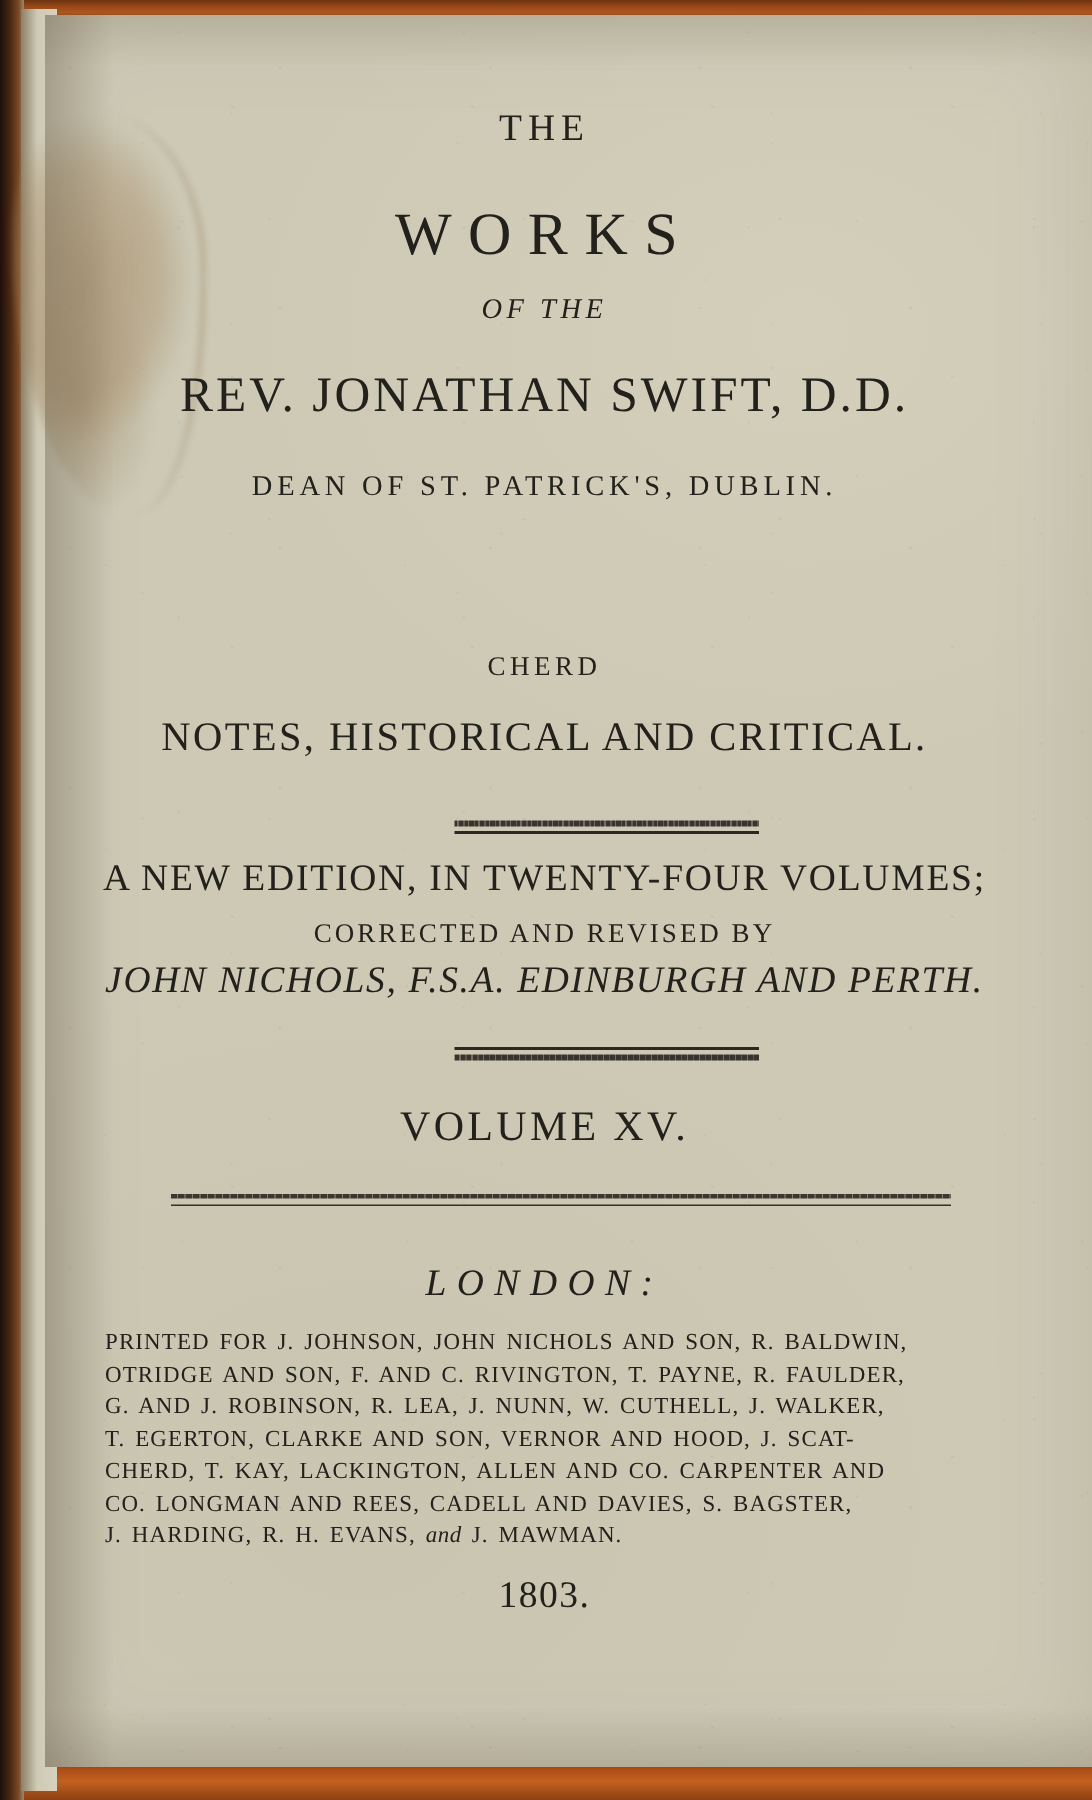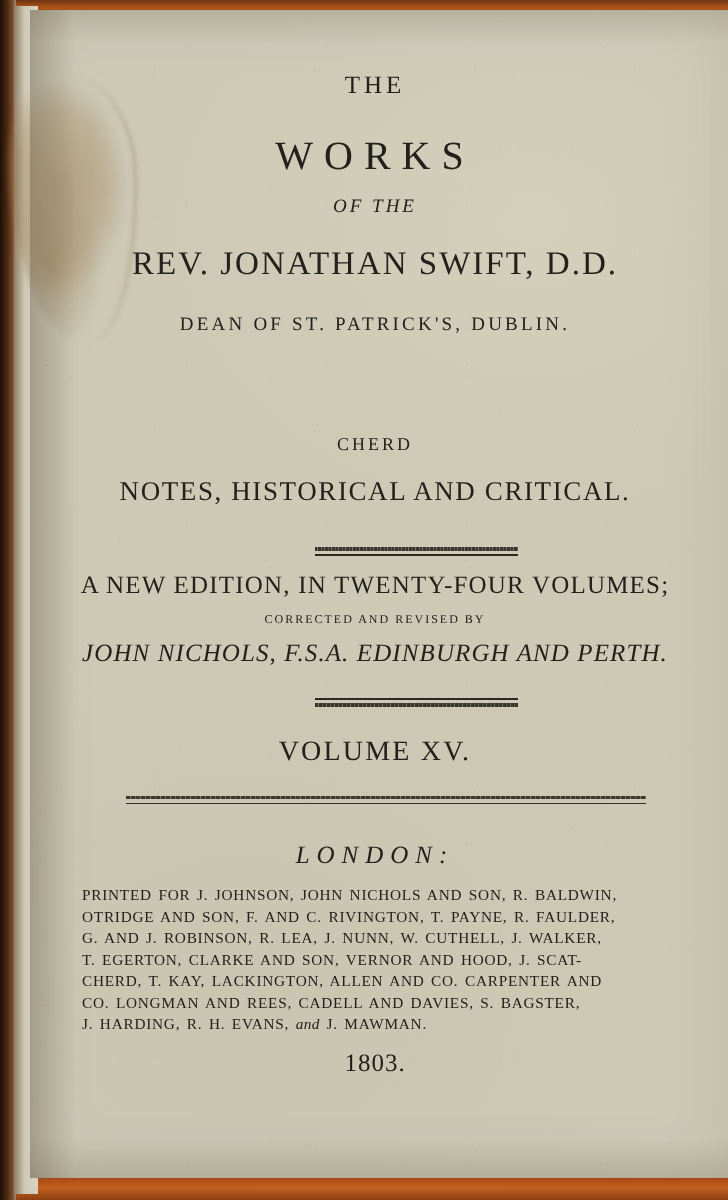--- a/index.html
+++ b/index.html
@@ -99,21 +99,21 @@
     width: 122px; height: 266px;
     border-right: 3px solid rgba(138,106,66,.34);
     border-radius: 46% 58% 38% 58% / 32% 40% 60% 68%;
     filter: blur(2px);
     pointer-events: none;
   }
 
   
   .tp {
     position: absolute;
-    left: 26px;
+    left: 14px;
     top: 10px;
     width: 698px;
     height: 1168px;
     color: #23211c;
     text-align: center;
     pointer-events: none;
   }
   .tp > * { pointer-events: auto; }
 
   .ln {
@@ -125,21 +125,21 @@
 
   .l-the     { top: 62px;  font-size: 25px; letter-spacing: 4px; }
   .l-works   { top: 122px; font-size: 40px; letter-spacing: 11px; }
   .l-ofthe   { top: 186px; font-size: 19px; letter-spacing: 3px; font-style: italic; }
   .l-rev     { top: 236px; font-size: 33px; letter-spacing: 2px; }
   .l-dean    { top: 304px; font-size: 19px; letter-spacing: 3.2px; }
   .l-arr     { top: 362px; font-size: 27px; font-style: italic; letter-spacing: 1.1px; }
   .l-with    { top: 424px; font-size: 18px; letter-spacing: 3px; }
   .l-notes   { top: 466px; font-size: 27px; letter-spacing: 1.6px; }
   .l-newed   { top: 562px; font-size: 25px; letter-spacing: 1.2px; }
-  .l-corr    { top: 602px; font-size: 12px; letter-spacing: 2px; }
+  .l-corr    { top: 602px; font-size: 18px; letter-spacing: 2px; }
   .l-nichols { top: 630px; font-size: 25px; font-style: italic; letter-spacing: 1.1px; }
   .l-vol     { top: 726px; font-size: 28px; letter-spacing: 2.2px; }
   .l-london  { top: 832px; font-size: 25px; font-style: italic; letter-spacing: 7px; }
   .l-year    { top: 1040px; font-size: 25px; letter-spacing: 1px; }
 
   
   .imprint {
     position: absolute;
     top: 874px;
     left: 56px;

